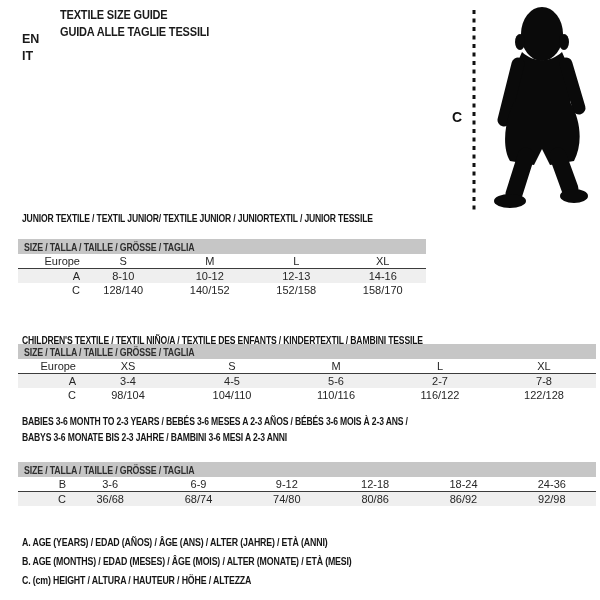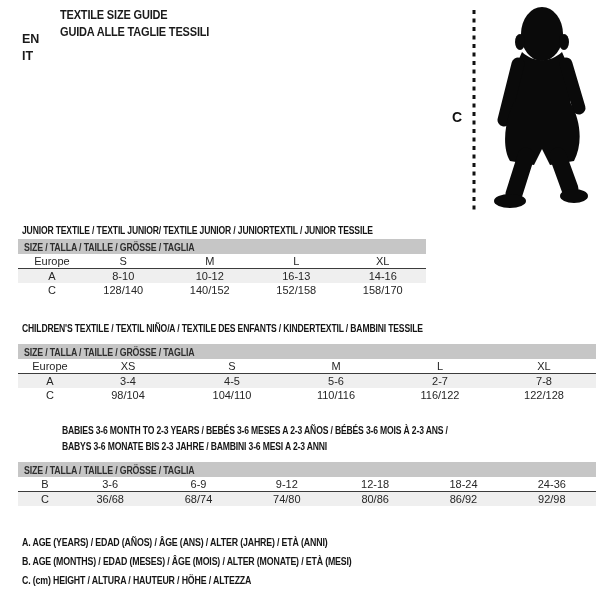--- a/index.html
+++ b/index.html
@@ -16,35 +16,35 @@
   .lang-block{left:22px;top:6px;}
   .lang-row{display:flex;height:17px;align-items:center;}
   .lang-code{width:38px;font-weight:700;font-size:12.5px;flex:0 0 38px;margin-top:48px;}
   .lang-name{font-weight:700;font-size:12.5px;display:inline-block;transform:scaleX(0.88);transform-origin:0 50%;white-space:nowrap;letter-spacing:-0.2px;}
 
   
   .figure{left:438px;top:2px;}
 
   
   .section-title{left:22px;font-weight:700;font-size:11px;line-height:16px;color:#151515;}
-  #t0-title{top:222px;}
-  #t1-title{top:320px;}
-  #t2-title{top:422px;margin-left:40px;}
+  #t0-title{top:210px;}
+  #t1-title{top:332px;}
+  #t2-title{top:413px;}
 
   
   .size-table{position:absolute;left:18px;border-collapse:collapse;table-layout:fixed;font-size:11px;color:#262626;}
   #t0{top:239px;width:408px;}
   #t1{top:344px;width:578px;}
   #t2{top:462px;width:578px;}
   .size-table th{
     background:#c6c6c6;text-align:left;font-weight:700;font-size:11px;
     height:15px;padding:0 12px 0 6px;color:#2e2e2e;overflow:hidden;
   }
   .size-table td{height:14px;padding:0;text-align:center;font-weight:400;line-height:14px;}
-  .size-table td.row-label{text-align:center;padding-left:6px;}
+  .size-table td.row-label{text-align:right;padding-left:6px;}
   .size-table tr.first td{border-bottom:1px solid #3c3c3c;}
   .size-table tr.alt td{background:#efefef;}
 
   
   .notes{left:22px;top:532px;}
   .note-line{height:19px;font-weight:700;font-size:11px;display:flex;align-items:center;color:#151515;}
 </style>
 </head>
 <body>
 
@@ -98,21 +98,21 @@
         <td class="row-label">Europe</td>
         <td>S</td>
         <td>M</td>
         <td>L</td>
         <td>XL</td>
       </tr>
       <tr class="alt">
         <td class="row-label">A</td>
         <td>8-10</td>
         <td>10-12</td>
-        <td>16-13</td>
+        <td>12-13</td>
         <td>14-16</td>
       </tr>
       <tr>
         <td class="row-label">C</td>
         <td>128/140</td>
         <td>140/152</td>
         <td>152/158</td>
         <td>158/170</td>
       </tr>
     </tbody>

